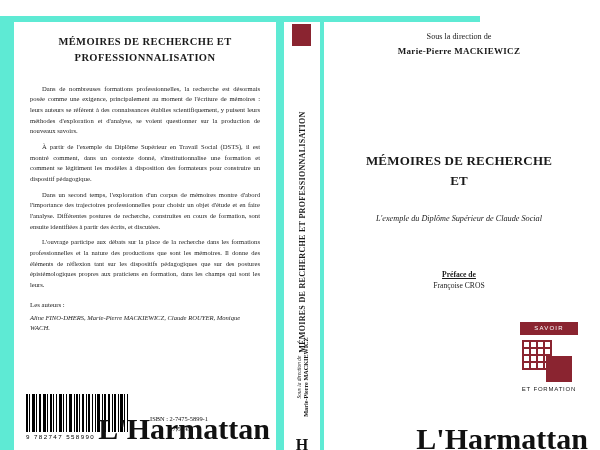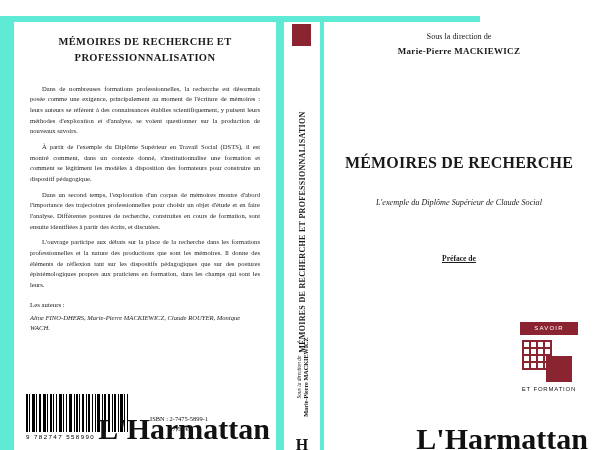--- a/index.html
+++ b/index.html
@@ -216,21 +216,21 @@
     line-height: 1.7;
   }
   .front-dir .name {
     font-weight: bold;
     font-size: 9px;
     letter-spacing: 0.3px;
   }
   .front-title {
     text-align: center;
     margin: 92px 12px 0 12px;
-    font-size: 16px;
+    font-size: 13px;
     font-weight: bold;
     letter-spacing: 0.2px;
     line-height: 1.55;
     color: #1a1a1a;
   }
   .front-sub {
     text-align: center;
     margin: 22px 16px 0 16px;
     font-size: 8.2px;
     font-style: italic;
@@ -400,26 +400,28 @@
   </div>
 
   <div class="front">
     <div class="front-dir">
       <div>Sous la direction de</div>
       <div class="name">Marie-Pierre MACKIEWICZ</div>
     </div>
 
     <div class="front-title">
       <div>MÉMOIRES DE RECHERCHE</div>
+      <div>ET</div>
     </div>
 
     <div class="front-sub">L'exemple du Diplôme Supérieur de Claude Social</div>
 
     <div class="front-preface">
       <div class="pf">Préface de</div>
+      <div>Françoise CROS</div>
     </div>
 
     <div class="emblem">
       <div class="cap">SAVOIR</div>
       <div class="grid-wrap">
         <div class="grid">
           <div></div>
             <div></div>
             <div></div>
             <div></div>

